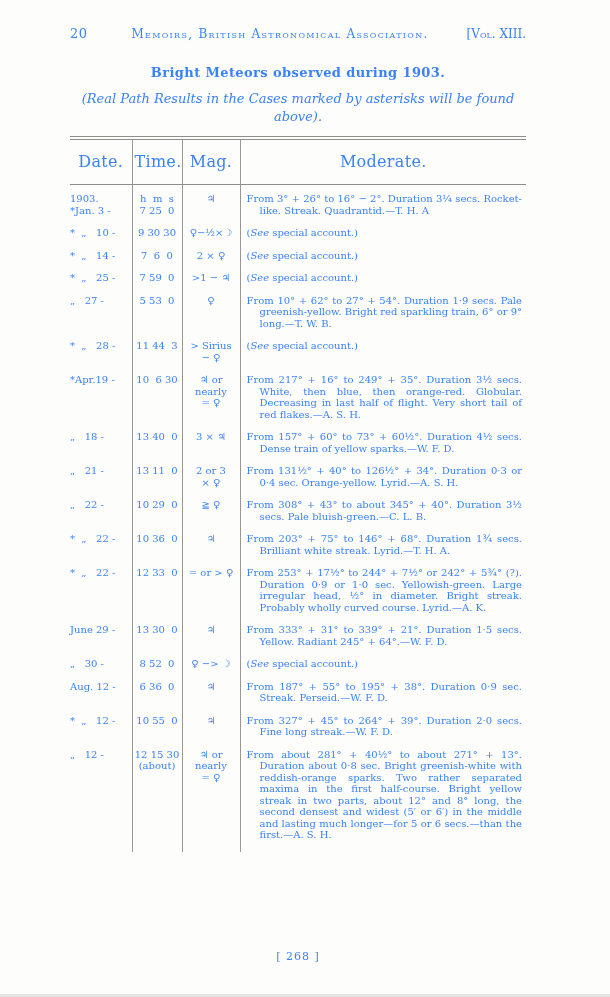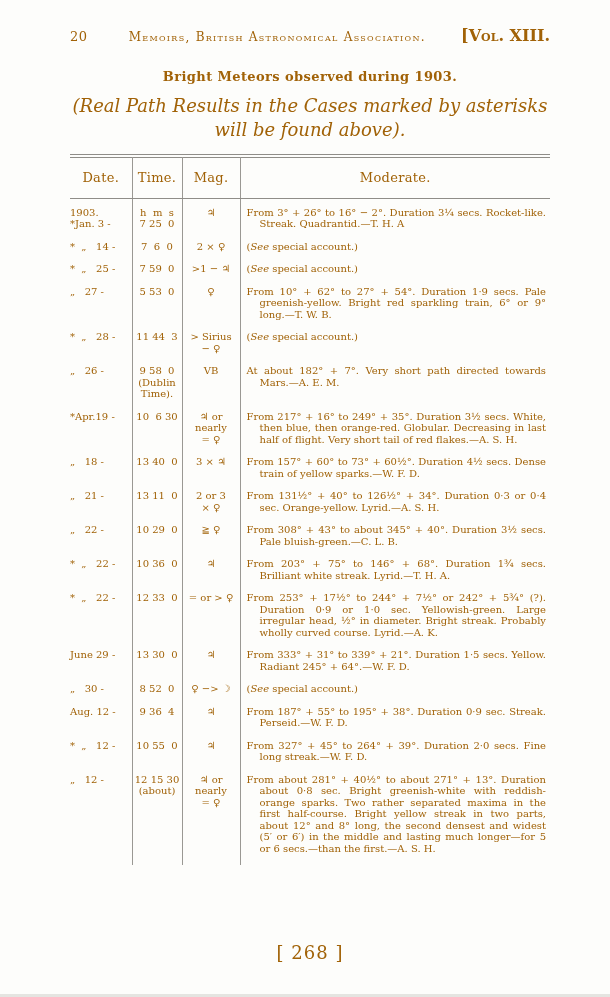--- a/index.html
+++ b/index.html
@@ -1,60 +1,60 @@
 <!DOCTYPE html>
 <html><head>
 <meta charset="utf-8">
 <style>
   html,body { margin:0; padding:0; background:#ffffff; }
   .page {
     position:relative;
     width:610px; height:997px;
     box-sizing:border-box;
     background:#fdfdfb;
-    color:#a16207;
+    color:#3b82f6;
     font-family:"DejaVu Serif","Liberation Serif",serif;
-    padding:26px 60px 0 70px;
+    padding:26px 84px 0 70px;
     display:flex; flex-direction:column;
     overflow:hidden;
   }
   .running-header { display:flex; align-items:baseline; }
   .running-header .pn { font-size:13px; letter-spacing:0.5px; }
   .running-header .journal {
     flex:1; text-align:center;
     font-variant:small-caps; font-size:12px; letter-spacing:1.3px;
     padding-left:6px; white-space:nowrap;
   }
-  .running-header .volume { font-variant:small-caps; font-size:16px; white-space:nowrap;font-weight:bold; }
+  .running-header .volume { font-variant:small-caps; font-size:12px; white-space:nowrap; }
   .doc-title {
     margin:24px 0 0 0; text-align:center;
     font-size:13px; font-weight:bold; letter-spacing:0.4px;
   }
   .doc-subtitle {
     margin:10px auto 0 auto; max-width:478px;
-    text-align:center; font-style:italic; font-size:18px; line-height:1.35;
+    text-align:center; font-style:italic; font-size:13px; line-height:1.35;
   }
   .table-wrap { margin-top:11px; border-top:1px solid #8f8d88; padding-top:2px; }
   table { width:100%; border-collapse:collapse; border-top:1px solid #8f8d88; table-layout:fixed; }
   col.c1 { width:62px; } col.c2 { width:50px; } col.c3 { width:58px; }
   th {
-    font-weight:normal; font-size:13px; letter-spacing:0.3px;
+    font-weight:normal; font-size:16px; letter-spacing:0.3px;
     padding:12px 2px 13px 2px; border-bottom:1px solid #8f8d88;
   }
   .vline { border-left:1px solid #9a9893; }
   td { vertical-align:top; font-size:10px; line-height:11.5px; }
   td.date { text-align:left; padding:0 5px 11px 0; white-space:pre-wrap; }
   td.time { text-align:center; padding:0 2px 11px 2px; white-space:pre-wrap;margin-left:48px; }
   td.mag  { text-align:center; padding:0 2px 11px 2px; white-space:pre-wrap;
             font-family:"DejaVu Serif","DejaVu Sans",serif; }
   td.remarks { text-align:justify; padding:0 4px 11px 19px; text-indent:-13px; }
   tbody tr:first-child td { padding-top:8px; }
   .footer {
     margin-top:auto; margin-bottom:34px;
-    text-align:center; font-size:18px; letter-spacing:1px;
+    text-align:center; font-size:11px; letter-spacing:1px;
   }
   .scan-edge { position:absolute; left:0; right:0; bottom:0; height:3px; background:#e5e5e1; }
 </style>
 </head>
 <body>
 
 <div class="page">
 
   <div class="running-header">
     <span class="pn">20</span>
@@ -85,20 +85,26 @@
       <tbody id="rows">
           <tr>
             <td class="date">1903.
 *Jan. 3 -</td>
             <td class="time vline">h  m  s
 7 25  0</td>
             <td class="mag vline">♃</td>
             <td class="remarks vline">From 3° + 26° to 16° − 2°. Duration 3¼ secs. Rocket-like. Streak. Quadrantid.—T. H. A</td>
           </tr>
           <tr>
+            <td class="date">*  „   10 -</td>
+            <td class="time vline">9 30 30</td>
+            <td class="mag vline">♀−½×☽</td>
+            <td class="remarks vline">(<i>See</i> special account.)</td>
+          </tr>
+          <tr>
             <td class="date">*  „   14 -</td>
             <td class="time vline">7  6  0</td>
             <td class="mag vline">2 × ♀</td>
             <td class="remarks vline">(<i>See</i> special account.)</td>
           </tr>
           <tr>
             <td class="date">*  „   25 -</td>
             <td class="time vline">7 59  0</td>
             <td class="mag vline">&gt;1 − ♃</td>
             <td class="remarks vline">(<i>See</i> special account.)</td>
@@ -108,28 +114,20 @@
             <td class="time vline">5 53  0</td>
             <td class="mag vline">♀</td>
             <td class="remarks vline">From 10° + 62° to 27° + 54°. Duration 1·9 secs. Pale greenish-yellow. Bright red sparkling train, 6° or 9° long.—T. W. B.</td>
           </tr>
           <tr>
             <td class="date">*  „   28 -</td>
             <td class="time vline">11 44  3</td>
             <td class="mag vline">&gt; Sirius
 − ♀</td>
             <td class="remarks vline">(<i>See</i> special account.)</td>
-          </tr>
-          <tr>
-            <td class="date">„   26 -</td>
-            <td class="time vline">9 58  0
-(Dublin
-Time).</td>
-            <td class="mag vline">VB</td>
-            <td class="remarks vline">At about 182° + 7°. Very short path directed towards Mars.—A. E. M.</td>
           </tr>
           <tr>
             <td class="date">*Apr.19 -</td>
             <td class="time vline">10  6 30</td>
             <td class="mag vline">♃ or
 nearly
 = ♀</td>
             <td class="remarks vline">From 217° + 16° to 249° + 35°. Duration 3½ secs. White, then blue, then orange-red. Globular. Decreasing in last half of flight. Very short tail of red flakes.—A. S. H.</td>
           </tr>
           <tr>
@@ -170,21 +168,21 @@
             <td class="remarks vline">From 333° + 31° to 339° + 21°. Duration 1·5 secs. Yellow. Radiant 245° + 64°.—W. F. D.</td>
           </tr>
           <tr>
             <td class="date">„   30 -</td>
             <td class="time vline">8 52  0</td>
             <td class="mag vline">♀ −&gt; ☽</td>
             <td class="remarks vline">(<i>See</i> special account.)</td>
           </tr>
           <tr>
             <td class="date">Aug. 12 -</td>
-            <td class="time vline">9 36  4</td>
+            <td class="time vline">6 36  0</td>
             <td class="mag vline">♃</td>
             <td class="remarks vline">From 187° + 55° to 195° + 38°. Duration 0·9 sec. Streak. Perseid.—W. F. D.</td>
           </tr>
           <tr>
             <td class="date">*  „   12 -</td>
             <td class="time vline">10 55  0</td>
             <td class="mag vline">♃</td>
             <td class="remarks vline">From 327° + 45° to 264° + 39°. Duration 2·0 secs. Fine long streak.—W. F. D.</td>
           </tr>
           <tr>

